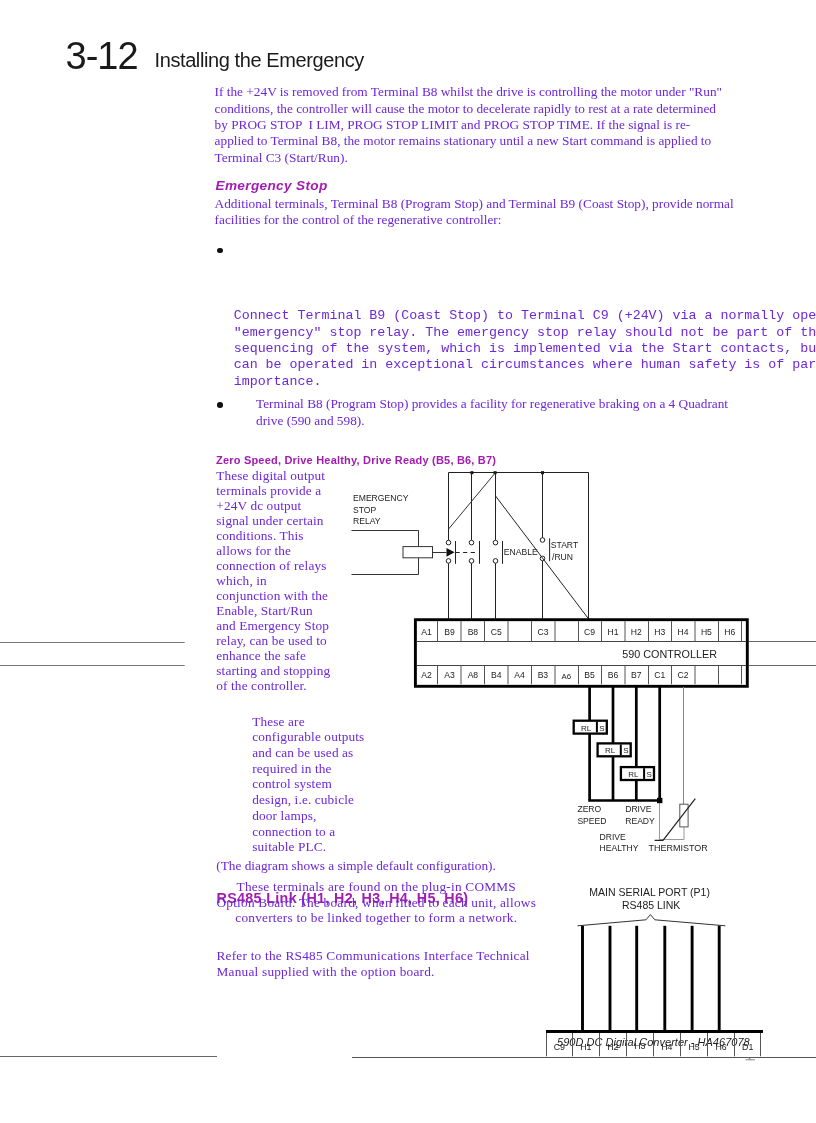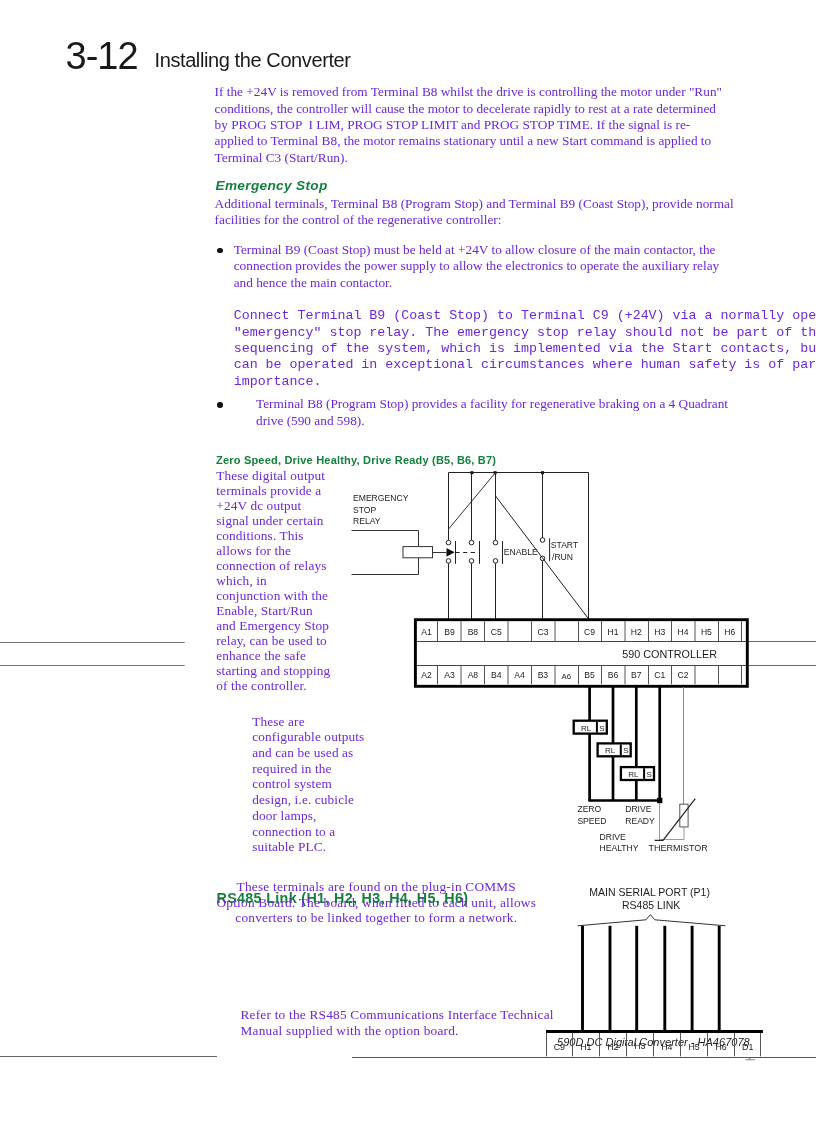--- a/index.html
+++ b/index.html
@@ -1,47 +1,44 @@
 <!DOCTYPE html>
 <html><head>
 <meta charset="utf-8">
 <style>
   html,body{margin:0;padding:0;background:#fff;}
   #page{position:relative;width:816px;height:1123px;background:#ffffff;overflow:hidden;transform:translateZ(0);
         font-family:"Liberation Serif",serif;color:#1a1a1a;}
   .abs{position:absolute;white-space:pre;}
   .serif{font-family:"Liberation Serif",serif;font-size:13.3px;line-height:16.35px;letter-spacing:0;color:#6d28d9;}
   .ls12{letter-spacing:0.12px;}
-  .sansh{font-family:"Liberation Sans",sans-serif;font-weight:bold;color:#15803d;}
+  .sansh{font-family:"Liberation Sans",sans-serif;font-weight:bold;color:#a21caf;}
   svg text{font-family:"Liberation Sans",sans-serif;fill:#1c1c1c;}
 </style>
 </head>
 <body>
 <div id="page">
 
 <div class="abs" id="h1" style="left:65.5px;top:37px;font-family:'Liberation Sans',sans-serif;font-size:38px;line-height:38px;letter-spacing:-1px;color:#1a1a1a;">3-12</div>
 
-<div class="abs" id="h2" style="left:154.5px;top:49.6px;font-family:'Liberation Sans',sans-serif;font-size:20px;line-height:20px;letter-spacing:-0.4px;color:#1a1a1a;">Installing the Converter</div>
+<div class="abs" id="h2" style="left:154.5px;top:49.6px;font-family:'Liberation Sans',sans-serif;font-size:20px;line-height:20px;letter-spacing:-0.4px;color:#1a1a1a;">Installing the Emergency</div>
 
 <div class="abs serif" id="p1" style="left:214.6px;top:84.2px;">If the +24V is removed from Terminal B8 whilst the drive is controlling the motor under "Run"
 conditions, the controller will cause the motor to decelerate rapidly to rest at a rate determined
 by PROG STOP  I LIM, PROG STOP LIMIT and PROG STOP TIME. If the signal is re-
 applied to Terminal B8, the motor remains stationary until a new Start command is applied to
 Terminal C3 (Start/Run).</div>
 
 <div class="abs sansh" id="h3" style="left:215.5px;top:179px;font-style:italic;font-size:13.6px;line-height:14px;letter-spacing:0.35px;">Emergency Stop</div>
 
 <div class="abs serif" id="p2" style="left:214.6px;top:195.6px;">Additional terminals, Terminal B8 (Program Stop) and Terminal B9 (Coast Stop), provide normal
 facilities for the control of the regenerative controller:</div>
 
 <div class="abs" id="b1m" style="left:217px;top:247.8px;width:5.6px;height:5.6px;background:#111;border-radius:50%;"></div>
 
-<div class="abs serif" id="b1" style="left:233.7px;top:242px;">Terminal B9 (Coast Stop) must be held at +24V to allow closure of the main contactor, the
-connection provides the power supply to allow the electronics to operate the auxiliary relay
-and hence the main contactor.</div>
 
 <div class="abs serif" id="p3" style="left:233.7px;top:308.2px;font-family:Liberation Mono, monospace;">Connect Terminal B9 (Coast Stop) to Terminal C9 (+24V) via a normally open contact of an
 "emergency" stop relay. The emergency stop relay should not be part of the normal
 sequencing of the system, which is implemented via the Start contacts, but is a relay which
 can be operated in exceptional circumstances where human safety is of paramount
 importance.</div>
 
 <div class="abs" id="b2m" style="left:217px;top:402.2px;width:5.6px;height:5.6px;background:#111;border-radius:50%;"></div>
 
 <div class="abs serif" id="b2" style="left:235px;top:396.4px;margin-left:21px;">Terminal B8 (Program Stop) provides a facility for regenerative braking on a 4 Quadrant
@@ -68,28 +65,29 @@
 <div class="abs serif ls12" id="col2" style="left:216.3px;top:713.6px;line-height:15.7px;margin-left:36px;">These are
 configurable outputs
 and can be used as
 required in the
 control system
 design, i.e. cubicle
 door lamps,
 connection to a
 suitable PLC.</div>
 
+<div class="abs serif" id="p4" style="left:216.3px;top:858px;">(The diagram shows a simple default configuration).</div>
 
 <div class="abs sansh" id="h5" style="left:216.5px;top:890.6px;font-size:14.3px;line-height:15px;letter-spacing:0.34px;">RS485 Link (H1, H2, H3, H4, H5, H6)</div>
 
 <div class="abs serif" id="p5" style="left:216.5px;top:879px;line-height:15.5px;letter-spacing:0.22px;text-align:center;">These terminals are found on the plug-in COMMS
 Option Board. The board, when fitted to each unit, allows
 converters to be linked together to form a network.</div>
 
-<div class="abs serif" id="p6" style="left:216.5px;top:1007px;line-height:15.5px;letter-spacing:0.22px;margin-left:24px;">Refer to the RS485 Communications Interface Technical
+<div class="abs serif" id="p6" style="left:216.5px;top:948px;line-height:15.5px;letter-spacing:0.22px;">Refer to the RS485 Communications Interface Technical
 Manual supplied with the option board.</div>
 
 <div class="abs" id="footer" style="left:557px;top:1036px;font-family:'Liberation Sans',sans-serif;font-style:italic;font-size:11px;line-height:12px;letter-spacing:0.02px;color:#222;">590D DC Digital Converter - HA467078</div>
 
 <svg id="diag" style="position:absolute;left:0;top:0;" width="816" height="1123" viewBox="0 0 816 1123">
 <g fill="none" stroke="#1c1c1c" stroke-width="1">
 
 <g stroke="none">
           <text x="353" y="501.3" font-size="8.6" fill="#222">EMERGENCY</text>
 <text x="353" y="512.8" font-size="8.6" fill="#222">STOP</text>

